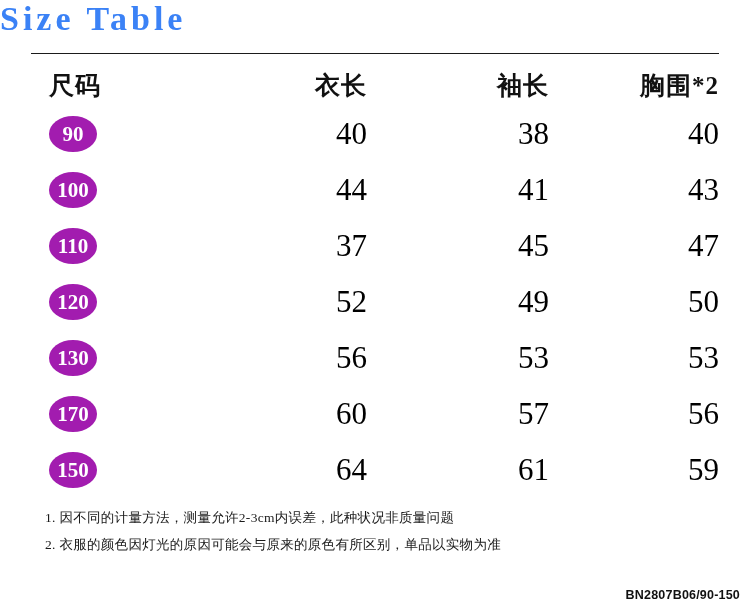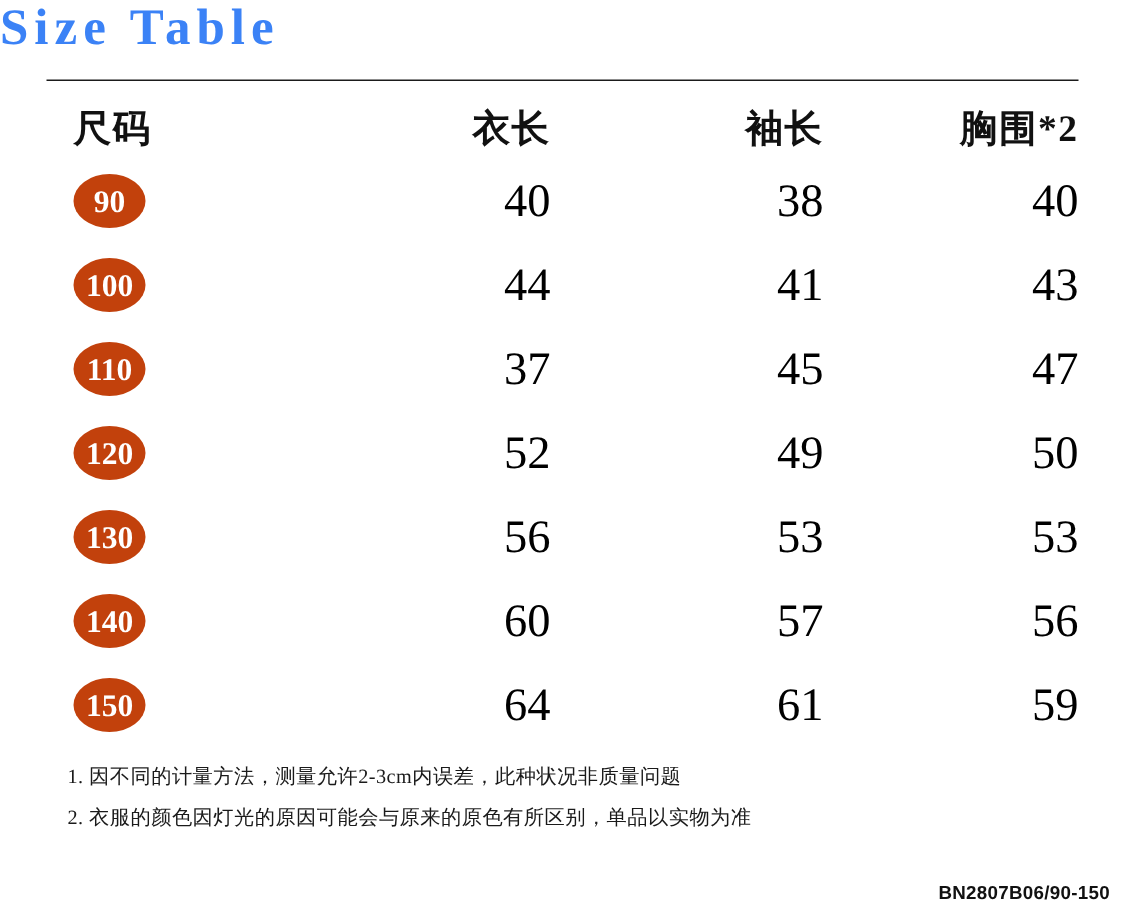--- a/index.html
+++ b/index.html
@@ -78,21 +78,21 @@
 
   .head-text {
     font-family: "Liberation Serif", serif;
     font-size: 25px;
     font-weight: 700;
     color: #111;
     letter-spacing: 1px;
   }
 
   .badge {
-    background: #c2410c;
+    background: #a21caf;
     color: #ffffff;
     border-radius: 50%;
     width: 48px;
     height: 36px;
     display: flex;
     align-items: center;
     justify-content: center;
     font-family: "Liberation Serif", serif;
     font-size: 21px;
     font-weight: 700;
@@ -226,21 +226,21 @@
       <div class="col-val c2">
         <span class="cell">53</span>
       </div>
       <div class="col-val c3">
         <span class="cell">53</span>
       </div>
     </div>
 
     <div class="row">
       <div class="col-size">
-        <span class="badge">140</span>
+        <span class="badge">170</span>
       </div>
       <div class="col-val c1">
         <span class="cell">60</span>
       </div>
       <div class="col-val c2">
         <span class="cell">57</span>
       </div>
       <div class="col-val c3">
         <span class="cell">56</span>
       </div>

